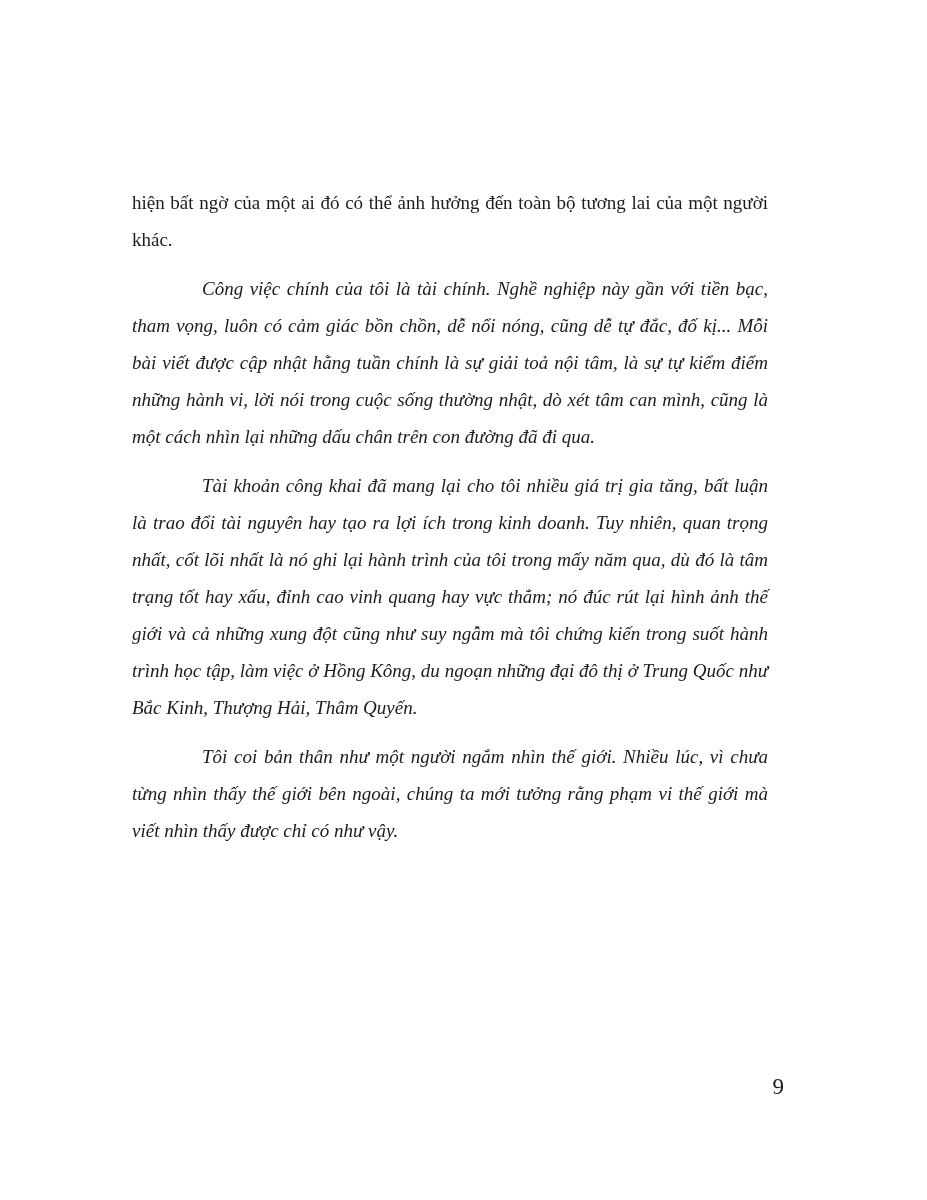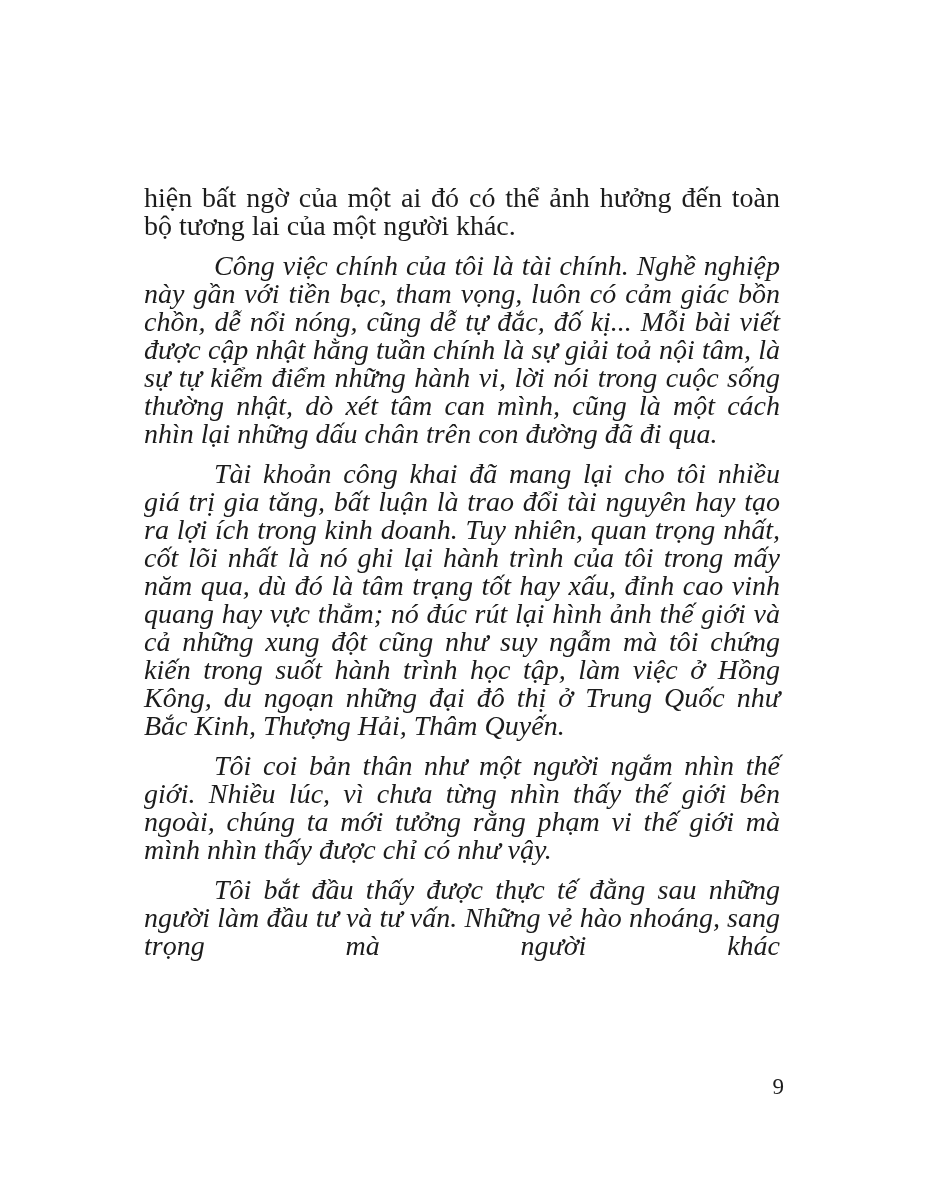--- a/index.html
+++ b/index.html
@@ -11,25 +11,25 @@
     position: relative;
     width: 927px;
     height: 1200px;
     background: #ffffff;
     overflow: hidden;
     font-family: "Liberation Serif", "DejaVu Serif", serif;
     color: #1c1c1c;
   }
   .text-block {
     position: absolute;
-    left: 144px;
+    left: 132px;
     top: 184px;
     width: 636px;
-    font-size: 28px;
-    line-height: 28px;
+    font-size: 19px;
+    line-height: 37px;
     text-align: justify;
   }
   .para {
     margin: 0 0 12px 0;
     padding: 0;
   }
   .para.indent {
     text-indent: 70px;
     font-style: italic;
   }
@@ -47,17 +47,16 @@
   }
 </style>
 </head>
 <body>
 
 <div class="page" style="color: rgb(28, 28, 28); background: rgb(255, 255, 255);">
   <div class="text-block">
       <p class="para">hiện bất ngờ của một ai đó có thể ảnh hưởng đến toàn bộ tương lai của một người khác.</p>
       <p class="para indent">Công việc chính của tôi là tài chính. Nghề nghiệp này gần với tiền bạc, tham vọng, luôn có cảm giác bồn chồn, dễ nổi nóng, cũng dễ tự đắc, đố kị... Mỗi bài viết được cập nhật hằng tuần chính là sự giải toả nội tâm, là sự tự kiểm điểm những hành vi, lời nói trong cuộc sống thường nhật, dò xét tâm can mình, cũng là một cách nhìn lại những dấu chân trên con đường đã đi qua.</p>
       <p class="para indent">Tài khoản công khai đã mang lại cho tôi nhiều giá trị gia tăng, bất luận là trao đổi tài nguyên hay tạo ra lợi ích trong kinh doanh. Tuy nhiên, quan trọng nhất, cốt lõi nhất là nó ghi lại hành trình của tôi trong mấy năm qua, dù đó là tâm trạng tốt hay xấu, đỉnh cao vinh quang hay vực thẳm; nó đúc rút lại hình ảnh thế giới và cả những xung đột cũng như suy ngẫm mà tôi chứng kiến trong suốt hành trình học tập, làm việc ở Hồng Kông, du ngoạn những đại đô thị ở Trung Quốc như Bắc Kinh, Thượng Hải, Thâm Quyến.</p>
-      <p class="para indent">Tôi coi bản thân như một người ngắm nhìn thế giới. Nhiều lúc, vì chưa từng nhìn thấy thế giới bên ngoài, chúng ta mới tưởng rằng phạm vi thế giới mà mình nhìn thấy được chỉ có như vậy.</p>
-      <p class="para indent continued">Tôi bắt đầu thấy được thực tế đằng sau những người làm đầu tư và tư vấn. Những vẻ hào nhoáng, sang trọng mà người khác</p>
+      <p class="para indent">Tôi coi bản thân như một người ngắm nhìn thế giới. Nhiều lúc, vì chưa từng nhìn thấy thế giới bên ngoài, chúng ta mới tưởng rằng phạm vi thế giới mà viết nhìn thấy được chỉ có như vậy.</p>
     </div>
   <div class="folio">9</div>
 </div>
 
 </body></html>

